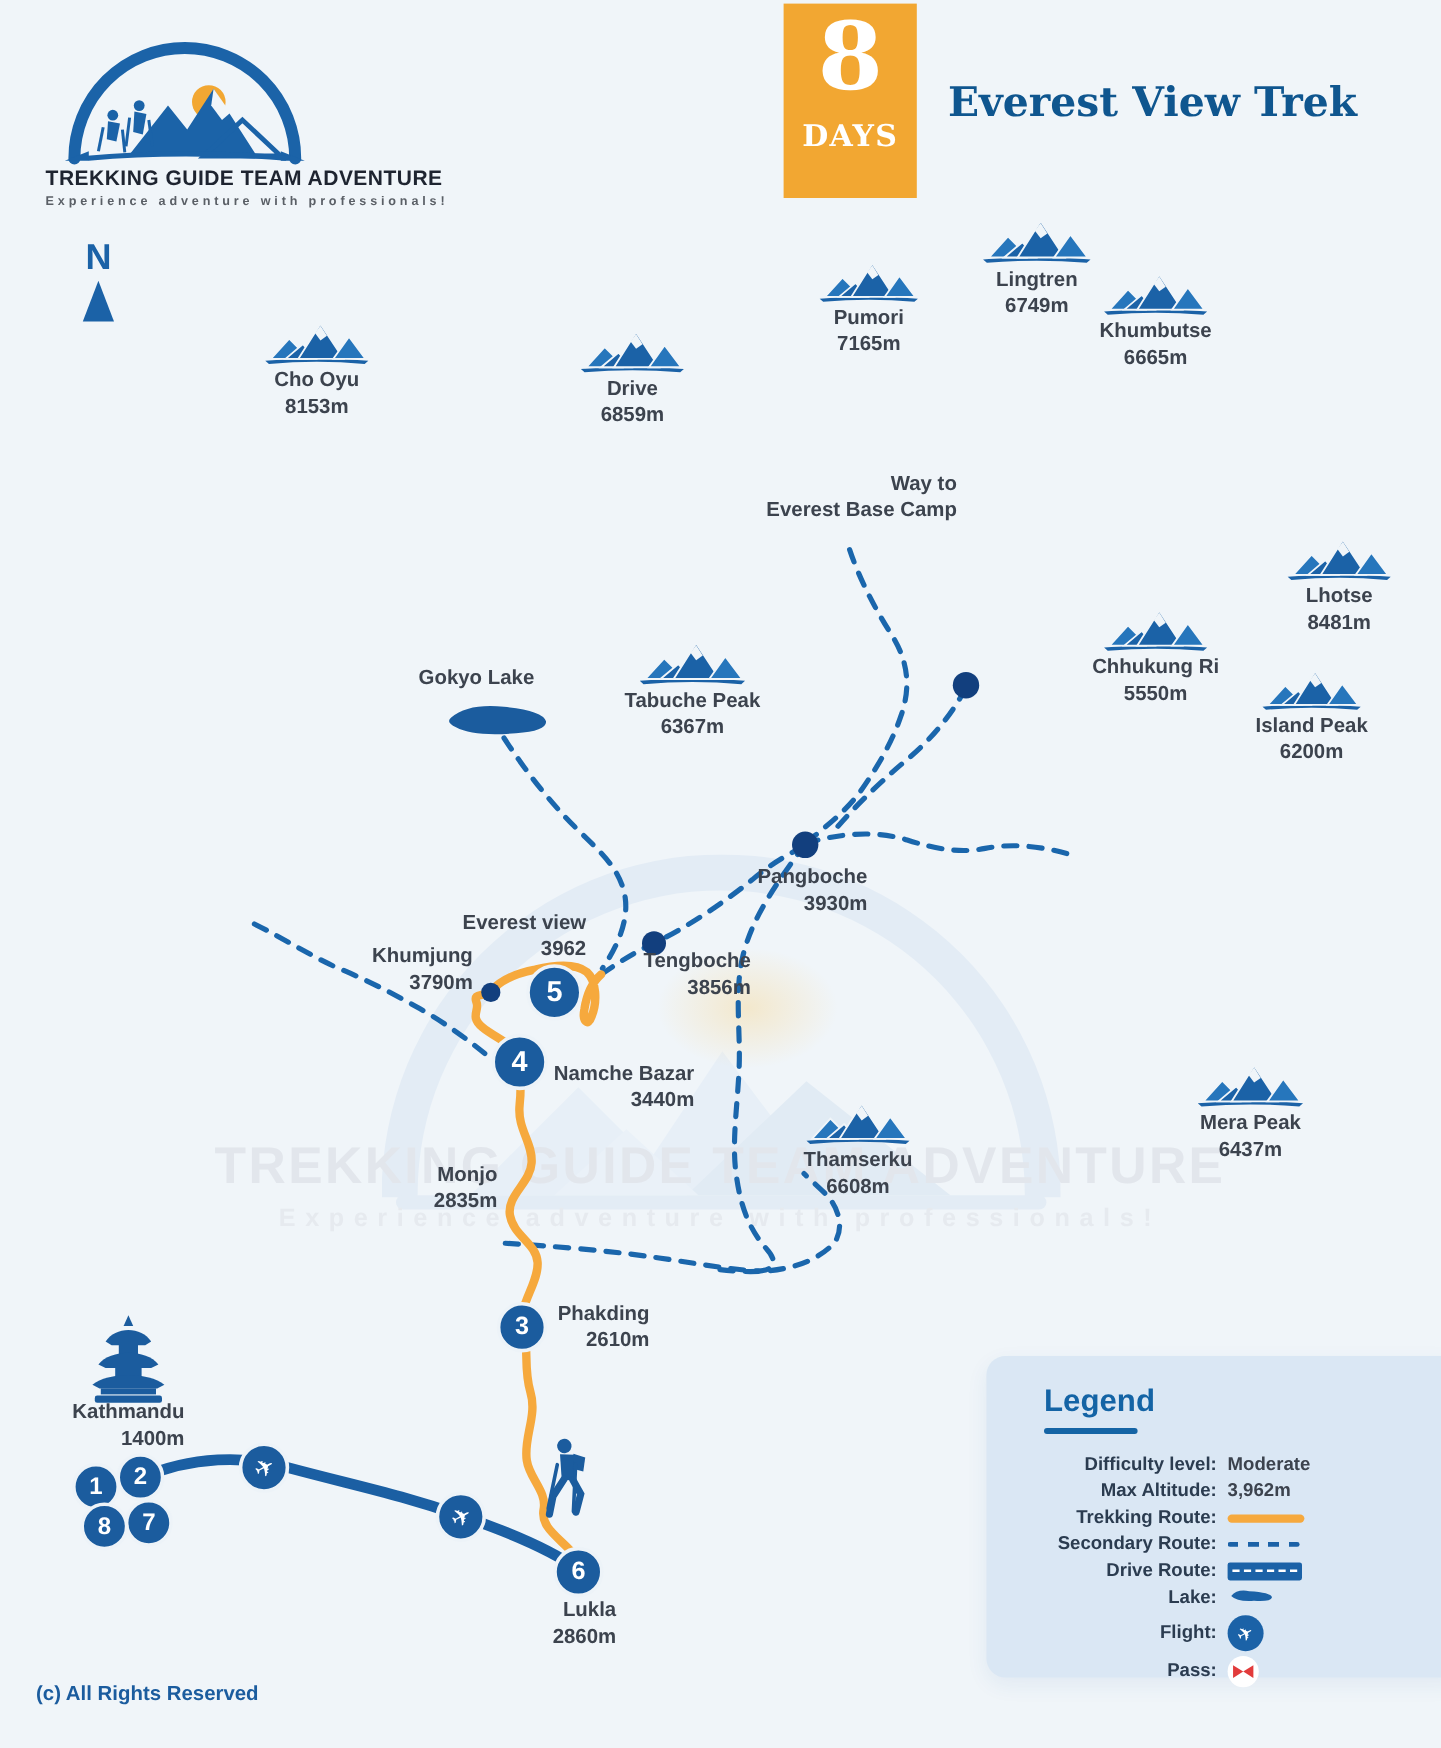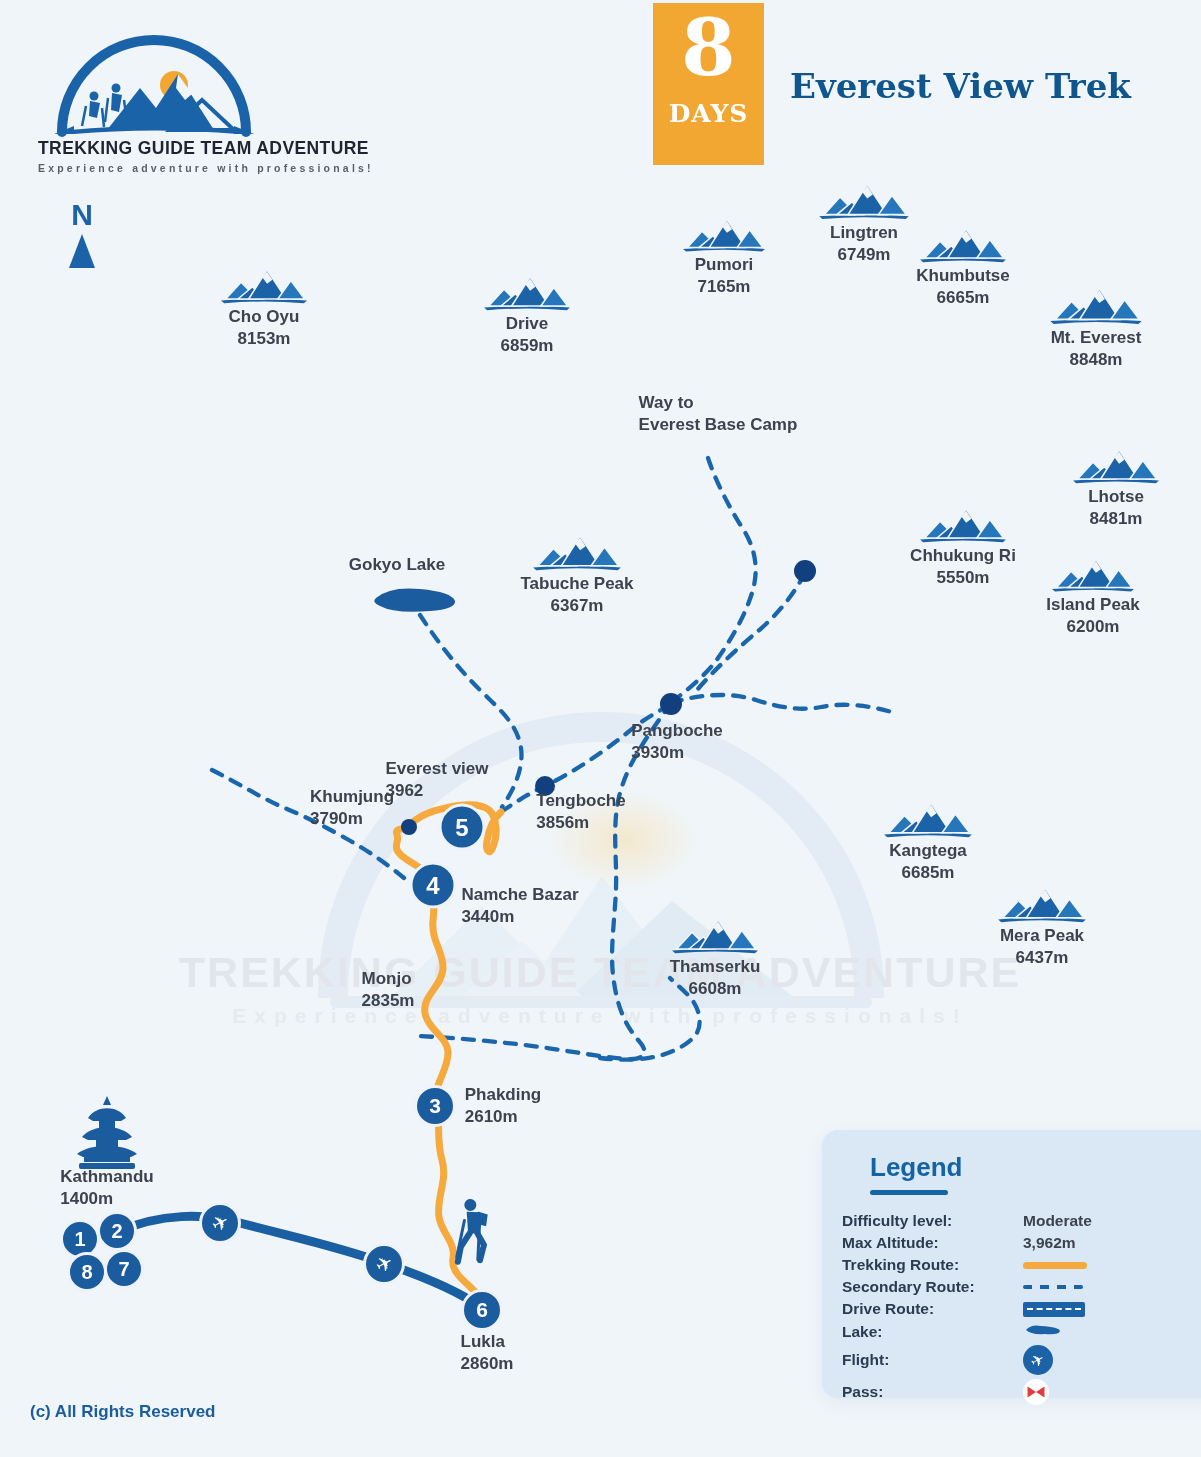--- a/index.html
+++ b/index.html
@@ -48,21 +48,21 @@
   .compass-arrow {
     width:0; height:0; margin:4px auto 0;
     border-left:13px solid transparent; border-right:13px solid transparent;
     border-bottom:34px solid #1B62A7;
   }
   
   .peak { position:absolute; width:170px; transform:translateX(-50%); text-align:center; }
   .peak svg { display:block; margin:0 auto; }
   .peak-name, .peak-elev { font-size:17px; font-weight:700; color:#3C434E; line-height:1.32;text-align:center; }
   
-  .place { position:absolute; transform:translateX(-50%); text-align:left; white-space:nowrap; }
+  .place { position:absolute; transform:translateX(-50%); text-align:right; white-space:nowrap; }
   .place-name, .place-elev { font-size:17px; font-weight:700; color:#3C434E; line-height:1.32; }
   
   .stop {
     position:absolute; transform:translate(-50%,-50%);
     background:#1B5C9E; color:#fff; border:3px solid #EDF3F8; border-radius:50%;
     display:flex; align-items:center; justify-content:center;
     font-weight:800;
   }
   .stop.small { width:40px; height:40px; font-size:20px; }
   .stop.mid   { width:42px; height:42px; font-size:21px; }
@@ -73,21 +73,21 @@
   .legend {
     position:absolute; left:822px; top:1130px; width:399px; height:268px;
     background:#DAE7F4; border-radius:16px; box-shadow:0 6px 18px rgba(27,92,158,.07);
   }
   .legend-title { position:absolute; left:48px; top:22px; font-size:26px; font-weight:800; color:#1464A5; }
   .legend-underline { position:absolute; left:48px; top:60px; width:78px; height:5px; border-radius:3px; background:#1464A5; }
   .legend-rows {
     position:absolute; left:20px; top:82px; width:300px;
     display:grid; grid-template-columns:172px 1fr; column-gap:9px; row-gap:4px; align-items:center;
   }
-  .lg-label { font-size:15.5px; font-weight:700; color:#2B3C50; }
+  .lg-label { text-align:right; font-size:15.5px; font-weight:700; color:#2B3C50; }
   .lg-value { font-size:15.5px; font-weight:600; color:#3C434E; }
   .lg-trek  { width:64px; height:7px; border-radius:4px; background:#F6A93D; }
   .lg-dash  { width:60px; height:4px; border-radius:2px;
               background:repeating-linear-gradient(90deg,#1B62A7 0 9px,transparent 9px 17px); }
   .lg-drive { position:relative; width:62px; height:15px; border-radius:2px; background:#1B62A7; }
   .lg-drive::after { content:""; position:absolute; left:4px; right:4px; top:6px; border-top:2px dashed #fff; }
   .lg-flight { width:30px; height:30px; border-radius:50%; background:#1B62A7; color:#fff;
                display:flex; align-items:center; justify-content:center; font-size:16px;
                font-family:"DejaVu Sans",sans-serif; }
   .lg-pass { width:26px; height:26px; border-radius:50%; background:#fff;
@@ -231,27 +231,20 @@
     <div class="peak-name">Lingtren</div>
     <div class="peak-elev">6749m</div>
   </div>
   <div class="peak" style="left:963px;top:225px">
     <svg width="92" height="40">
         <use href="#mtn"></use>
       </svg>
     <div class="peak-name">Khumbutse</div>
     <div class="peak-elev">6665m</div>
   </div>
-  <div class="peak" style="left:1096px;top:284px">
-    <svg width="98" height="43">
-        <use href="#mtn"></use>
-      </svg>
-    <div class="peak-name">Mt. Everest</div>
-    <div class="peak-elev">8848m</div>
-  </div>
   <div class="peak" style="left:1116px;top:446px">
     <svg width="92" height="40">
         <use href="#mtn"></use>
       </svg>
     <div class="peak-name">Lhotse</div>
     <div class="peak-elev">8481m</div>
   </div>
   <div class="peak" style="left:963px;top:505px">
     <svg width="92" height="40">
         <use href="#mtn"></use>
@@ -265,27 +258,20 @@
       </svg>
     <div class="peak-name">Island Peak</div>
     <div class="peak-elev">6200m</div>
   </div>
   <div class="peak" style="left:577px;top:532px">
     <svg width="94" height="41">
         <use href="#mtn"></use>
       </svg>
     <div class="peak-name">Tabuche Peak</div>
     <div class="peak-elev">6367m</div>
-  </div>
-  <div class="peak" style="left:928px;top:799px">
-    <svg width="94" height="41">
-        <use href="#mtn"></use>
-      </svg>
-    <div class="peak-name">Kangtega</div>
-    <div class="peak-elev">6685m</div>
   </div>
   <div class="peak" style="left:1042px;top:884px">
     <svg width="94" height="41">
         <use href="#mtn"></use>
       </svg>
     <div class="peak-name">Mera Peak</div>
     <div class="peak-elev">6437m</div>
   </div>
   <div class="peak" style="left:715px;top:916px">
     <svg width="92" height="40">

